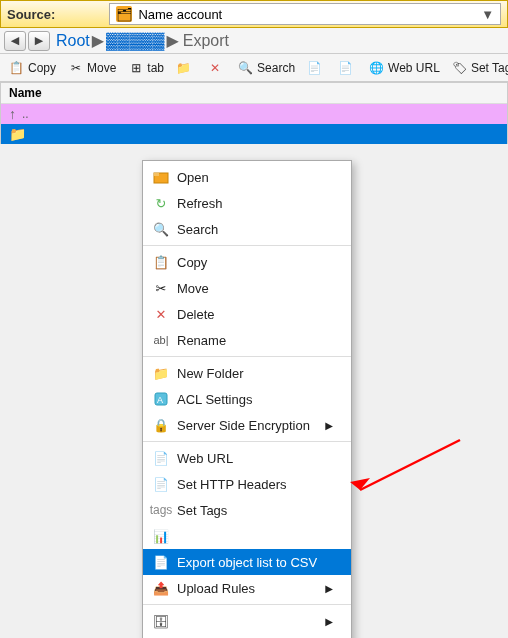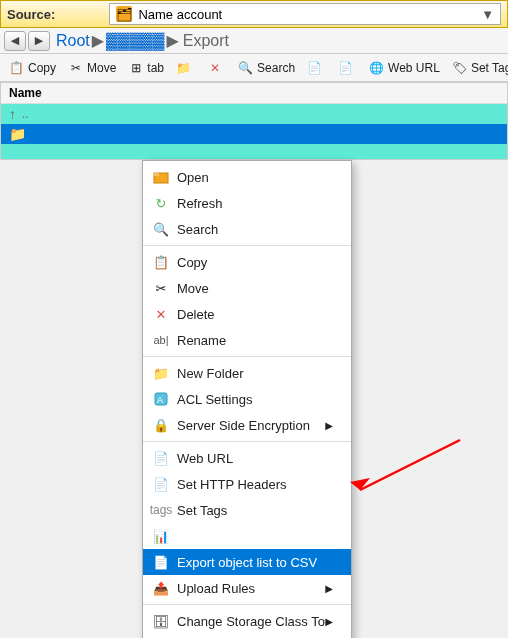--- a/index.html
+++ b/index.html
@@ -115,23 +115,23 @@
       height: 16px;
       margin-right: 3px;
       display: inline-flex;
       align-items: center;
       justify-content: center;
       font-size: 12px;
     }
 
     
     .file-area {
-      background: #5eead4;
+      background: #f0abfc;
       border: 1px solid #ccc;
-      height: 78px;
+      height: 62px;
       position: relative;
     }
     .file-header {
       padding: 3px 8px;
       font-weight: bold;
       font-size: 12px;
       border-bottom: 1px solid #ddd;
       background: #f5f5f5;
     }
     .file-item {
@@ -373,21 +373,20 @@
   <div class="menu-item">
     <span class="menu-icon">📤</span>
     <span>Upload Rules</span>
     <span class="submenu-arrow">▶</span>
   </div>
 
   <div class="menu-sep"></div>
 
   <div class="menu-item">
     <span class="menu-icon">🗄</span>
-    <span>Change Storage Class To</span>
     <span class="submenu-arrow">▶</span>
   </div>
 
   <div class="menu-item">
     
     
   </div>
 
 </div>
 

